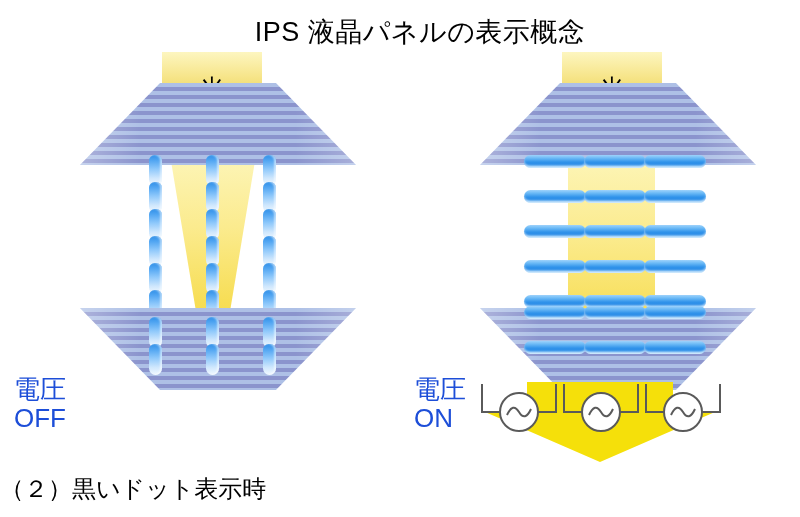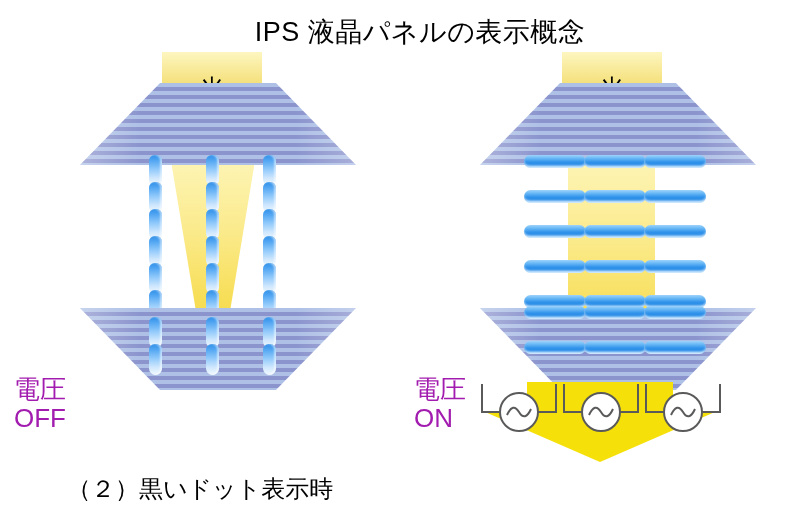--- a/index.html
+++ b/index.html
@@ -118,30 +118,29 @@
     background: linear-gradient(to bottom,
       #9fd2fb 0%, #6fbcf7 22%, #2f92ea 55%, #2f8fe8 70%, #a9d9fc 100%);
     box-shadow: inset 0 -2px 2px rgba(255,255,255,0.5);
   }
 
   
   .voltage-label {
     position: absolute;
     font-size: 26px;
     line-height: 29px;
-    color: #a21caf;
+    color: #1d4ed8;
     white-space: nowrap;
   }
 
   
   .caption {
     position: absolute;
     bottom: 12px;
     width: 400px;
-    text-align: center;
     font-size: 24px;
     font-weight: 500;
     color: #000000;
     white-space: nowrap;
   }
 
   
   .circuit { position: absolute; }
 
   

